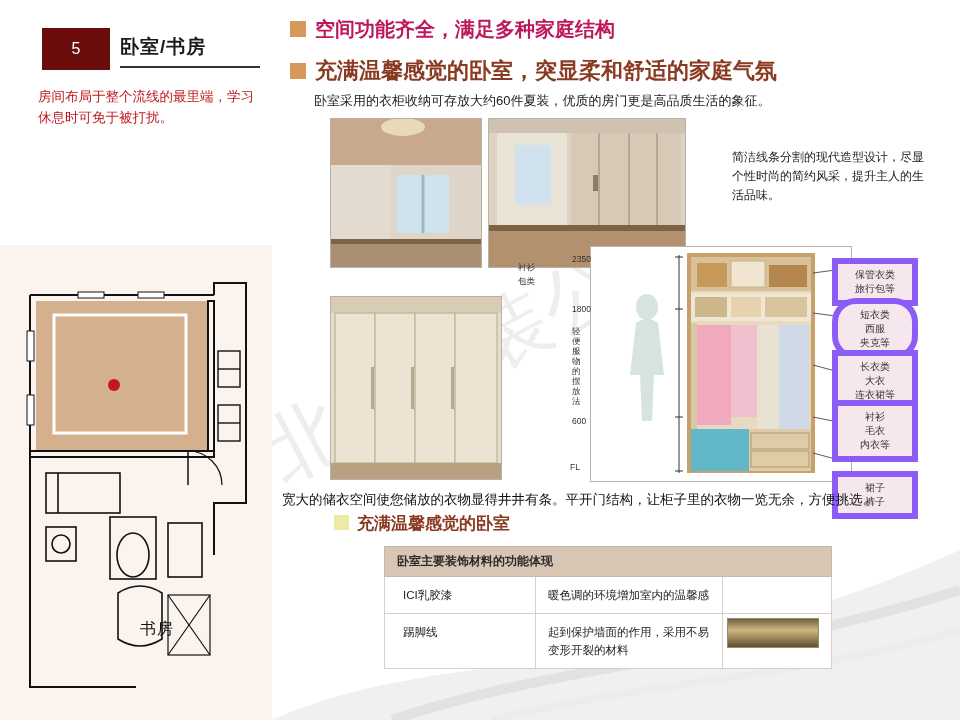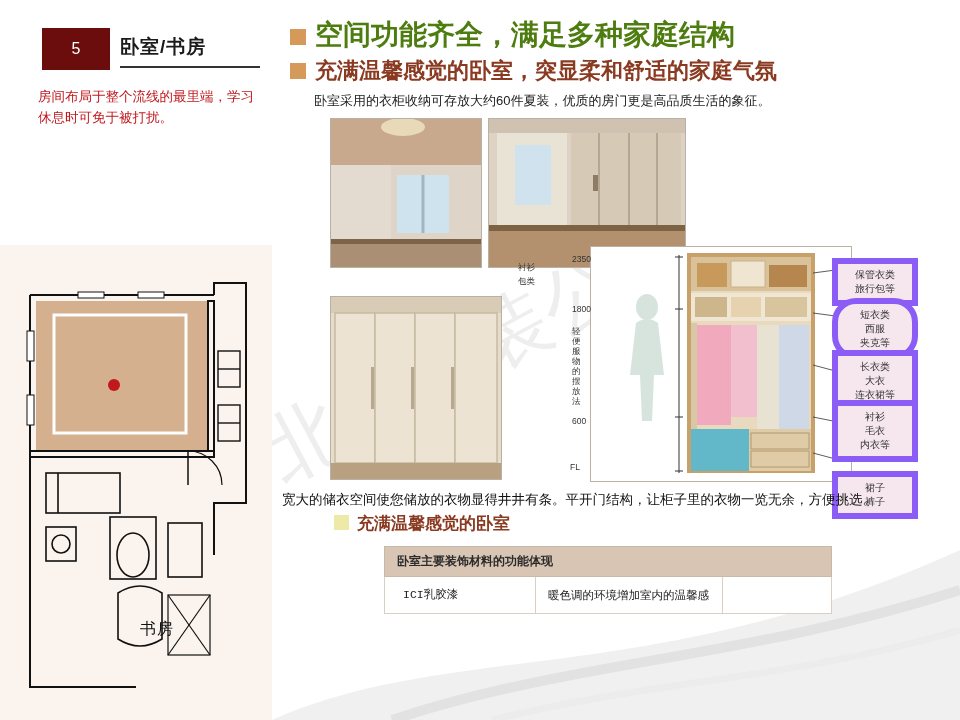--- a/index.html
+++ b/index.html
@@ -59,21 +59,21 @@
   .swoosh{position:absolute;right:0;bottom:0;width:688px;height:330px;pointer-events:none;}
 
   
   .watermark{
     position:absolute;left:10px;top:300px;width:420px;height:260px;
     font-size:78px;color:rgba(120,120,120,0.13);
     transform:rotate(-28deg);white-space:nowrap;pointer-events:none;
     font-family:"Liberation Serif","DejaVu Serif",serif;
   }
   .hd1{
-    position:absolute;left:18px;top:16px;font-size:28px;color:#4d7c0f;font-weight:bold;
+    position:absolute;left:18px;top:16px;font-size:20px;color:#be185d;font-weight:bold;
   }
   .hd2{
     position:absolute;left:18px;top:56px;font-size:22px;color:#8a3a20;font-weight:bold;
   }
   .sq{
     display:inline-block;width:16px;height:16px;background:#d59a5a;
     margin-right:9px;vertical-align:-1px;
   }
   .sub1{
     position:absolute;left:42px;top:92px;font-size:13px;color:#222;
@@ -109,21 +109,21 @@
     border-collapse:collapse;font-size:11.5px;color:#222;
     background:#ffffff;
   }
   .tbl th{
     background:#d8c5b4;color:#2b2b2b;text-align:left;font-weight:bold;
     padding:6px 12px;font-size:12px;border:1px solid #c9b9a8;
   }
   .tbl td{
     border:1px solid #d8d0c6;padding:9px 12px;vertical-align:top;line-height:18px;
   }
-  .tbl td.c1{width:120px;padding-left:18px;font-family:Liberation Mono, monospace;}
+  .tbl td.c1{width:120px;padding-left:18px;}
   .tbl td.c3{width:100px;padding:4px;}
   .swatch{
     width:90px;height:28px;border:1px solid #9a8b6d;
     background:linear-gradient(#6f6040,#cdb77f 40%,#8d7a4d 75%,#5d5033);
   }
 
   
   .lab{
     position:absolute;background:#f6e7ef;border:6px solid #8b5cf6;
     font-size:10px;color:#333;padding:4px 6px;line-height:14px;text-align:center;
@@ -251,20 +251,21 @@
         <rect x="82" y="14" width="110" height="100" fill="#d6c9b6"></rect>
         <line x1="110" y1="14" x2="110" y2="114" stroke="#b5a695" stroke-width="2"></line>
         <line x1="140" y1="14" x2="140" y2="114" stroke="#b5a695" stroke-width="2"></line>
         <line x1="168" y1="14" x2="168" y2="114" stroke="#b5a695" stroke-width="2"></line>
         <rect x="104" y="56" width="5" height="16" fill="#8d7d66"></rect>
         <rect x="0" y="110" width="196" height="38" fill="#b3916f"></rect>
         <rect x="0" y="106" width="196" height="6" fill="#7d6344"></rect>
       </svg>
     </div>
 
+    <div class="note-right">简洁线条分割的现代造型设计，尽显个性时尚的简约风采，提升主人的生活品味。</div>
 
     <div class="ph ph-wardrobe">
       <svg width="170" height="182" viewBox="0 0 170 182">
         <rect width="170" height="182" fill="#e6dcca"></rect>
         <rect x="0" y="0" width="170" height="16" fill="#d8ccb6"></rect>
         <g fill="#ece3d2" stroke="#c8bba4" stroke-width="1.5">
           <rect x="4" y="16" width="40" height="150"></rect>
           <rect x="44" y="16" width="40" height="150"></rect>
           <rect x="84" y="16" width="40" height="150"></rect>
           <rect x="124" y="16" width="42" height="150"></rect>
@@ -363,17 +364,24 @@
         <tr>
           <th colspan="3">卧室主要装饰材料的功能体现</th>
         </tr>
       </thead>
       <tbody>
         <tr>
           <td class="c1">ICI乳胶漆</td>
           <td>暖色调的环境增加室内的温馨感</td>
           <td class="c3"></td>
         </tr>
+        <tr>
+          <td class="c1">踢脚线</td>
+          <td>起到保护墙面的作用，采用不易变形开裂的材料</td>
+          <td class="c3">
+            <div class="swatch"></div>
+          </td>
+        </tr>
       </tbody>
     </table>
 
   </div>
 </div>
 
 </body></html>

